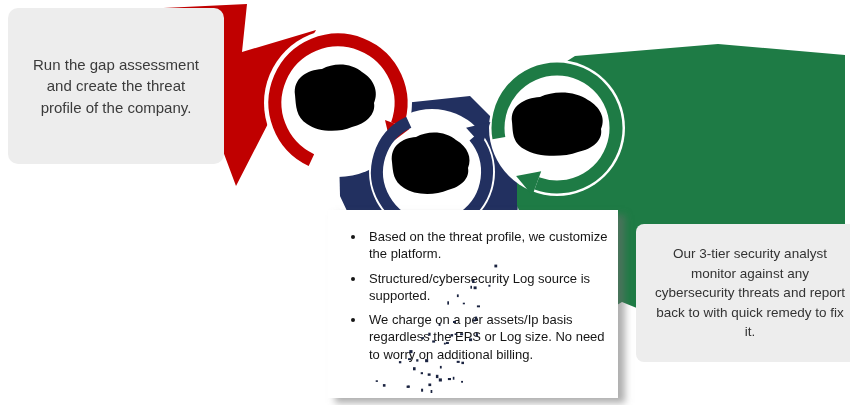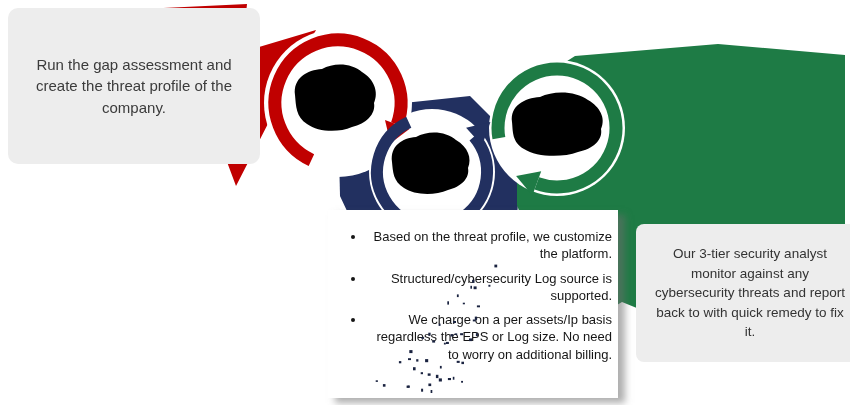--- a/index.html
+++ b/index.html
@@ -7,28 +7,27 @@
     position:relative;width:850px;height:405px;background:#ffffff;
     overflow:hidden;font-family:"Liberation Sans",sans-serif;
   }
   svg.bg{position:absolute;left:0;top:0;z-index:1;}
   #noise{position:absolute;left:0;top:0;z-index:3;pointer-events:none;}
   .textbox{
     position:absolute;background:#EDEDED;border-radius:10px;
     display:flex;align-items:center;justify-content:center;
     text-align:center;color:#3b3b3b;z-index:2;box-sizing:border-box;
   }
-  #box1{left:8px;top:8px;width:252px;height:156px;font-size:15px;line-height:1.42;padding:0 24px;}
+  #box1{left:8px;top:8px;width:216px;height:156px;font-size:15px;line-height:1.42;padding:0 24px;}
   #box3{left:636px;top:224px;width:228px;height:138px;font-size:13.5px;line-height:1.45;padding:0 14px;border-radius:8px;color:#333;}
   .panel{
     position:absolute;left:328px;top:210px;width:290px;height:188px;
     background:#ffffff;z-index:2;box-sizing:border-box;
     box-shadow:7px 5px 7px rgba(110,110,110,.55);
     padding:18px 6px 8px 12px;
-    text-align:right;
   }
   .panel ul{margin:0;padding-left:26px;font-size:13px;line-height:1.33;color:#161616;}
   .panel li{margin-bottom:7px;padding-left:3px;}
 </style>
 </head>
 <body>
 
 <div class="canvas">
 
   <svg class="bg" width="850" height="405" viewBox="0 0 850 405">

